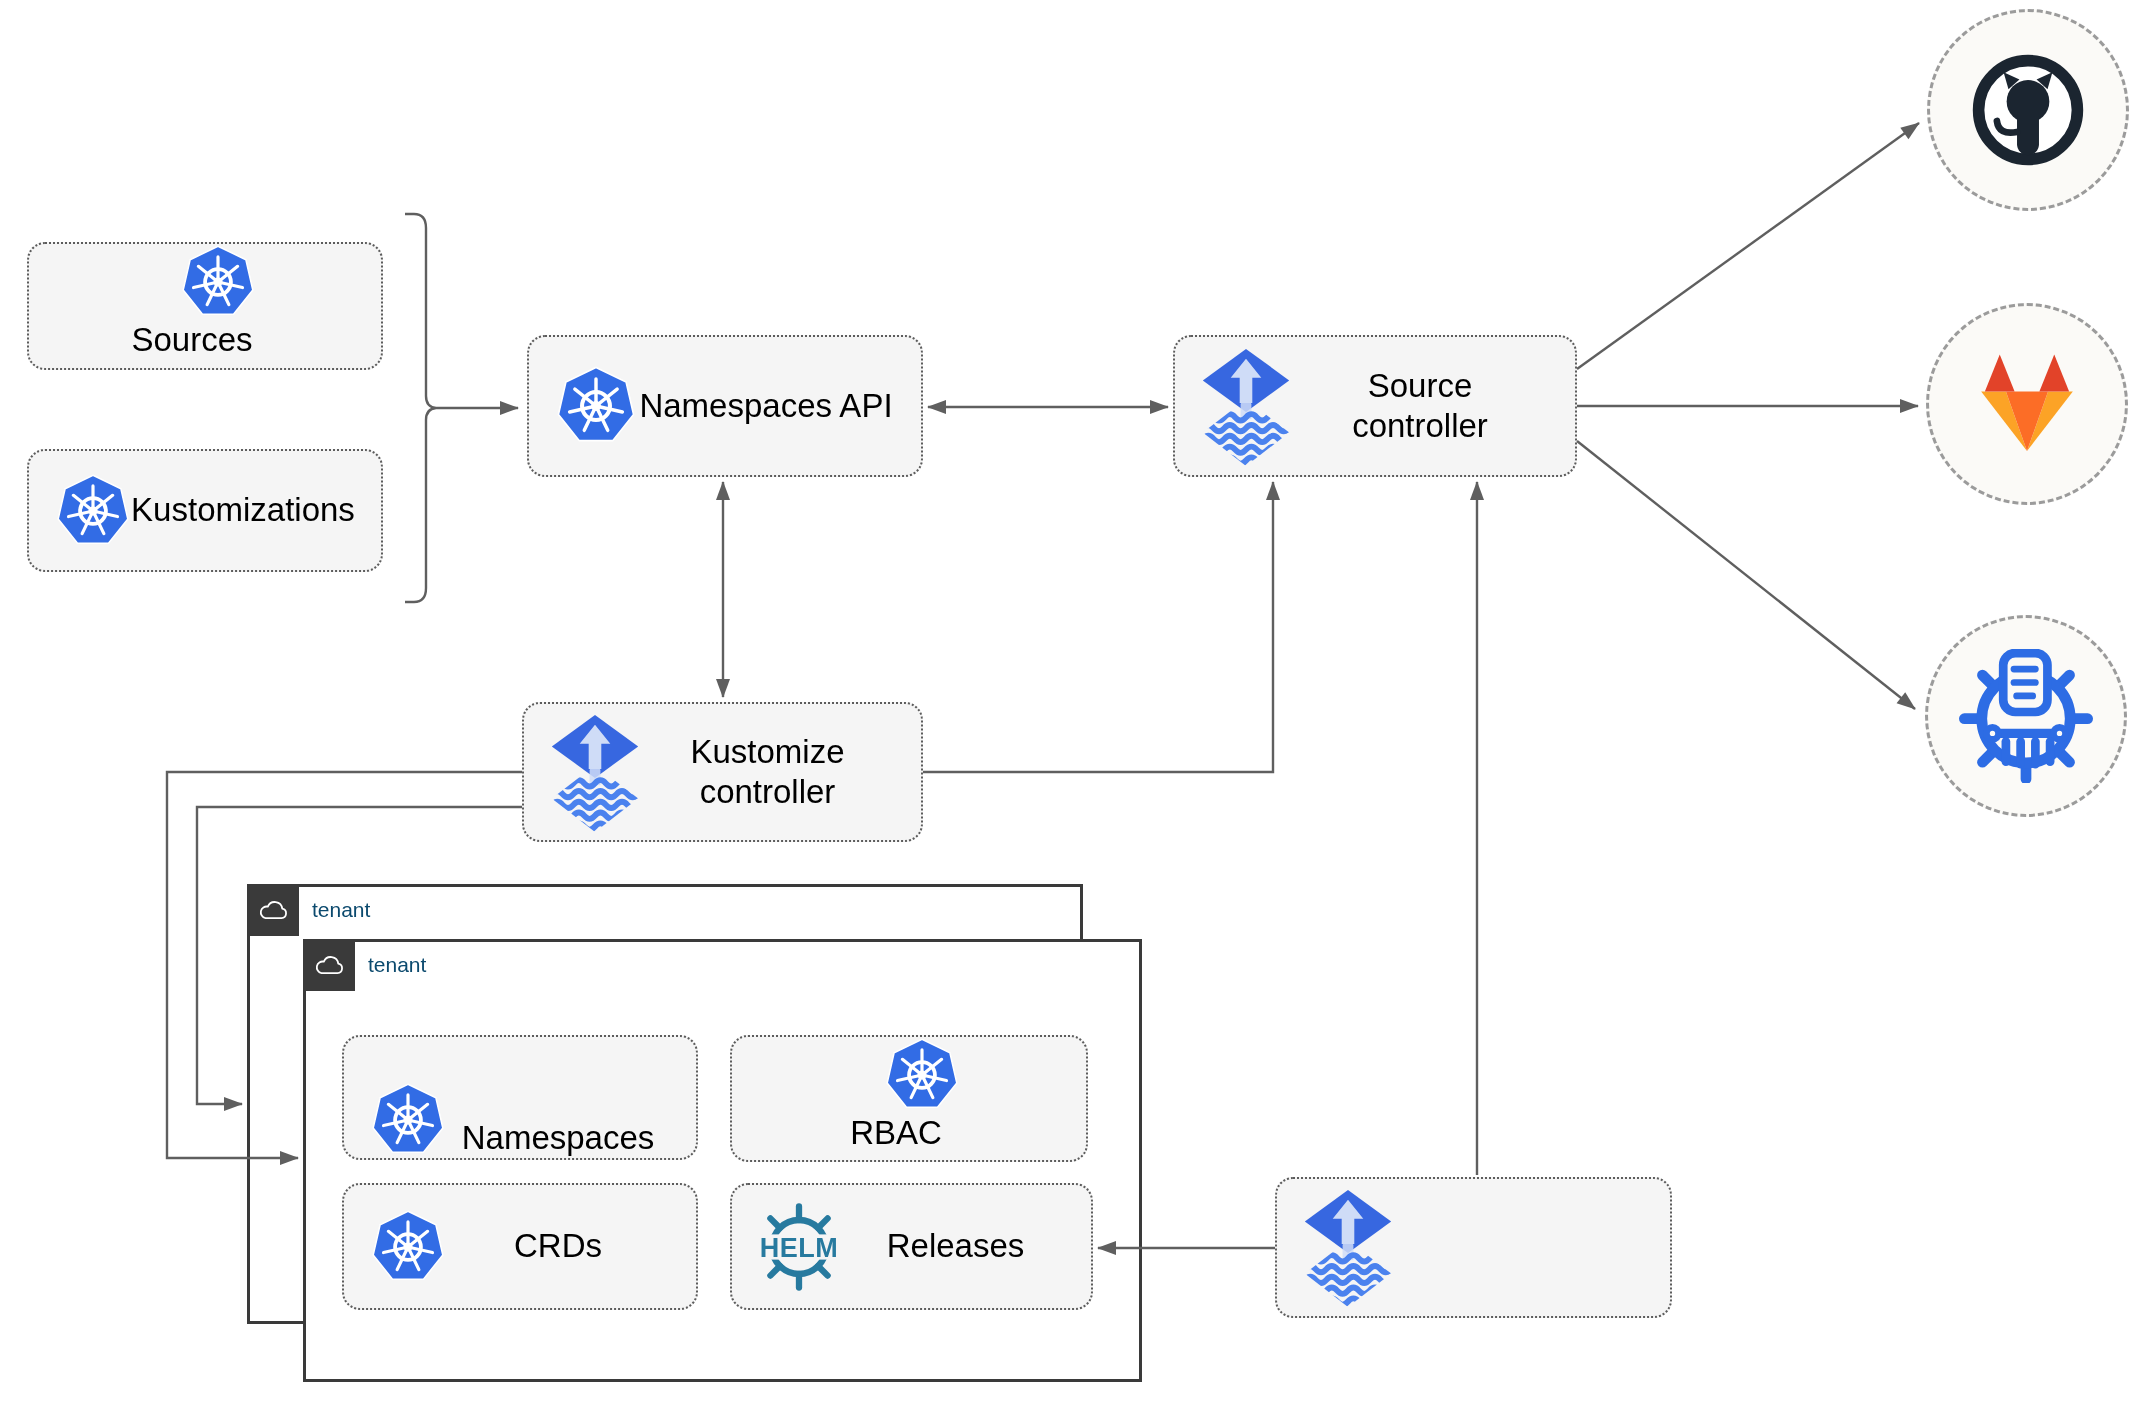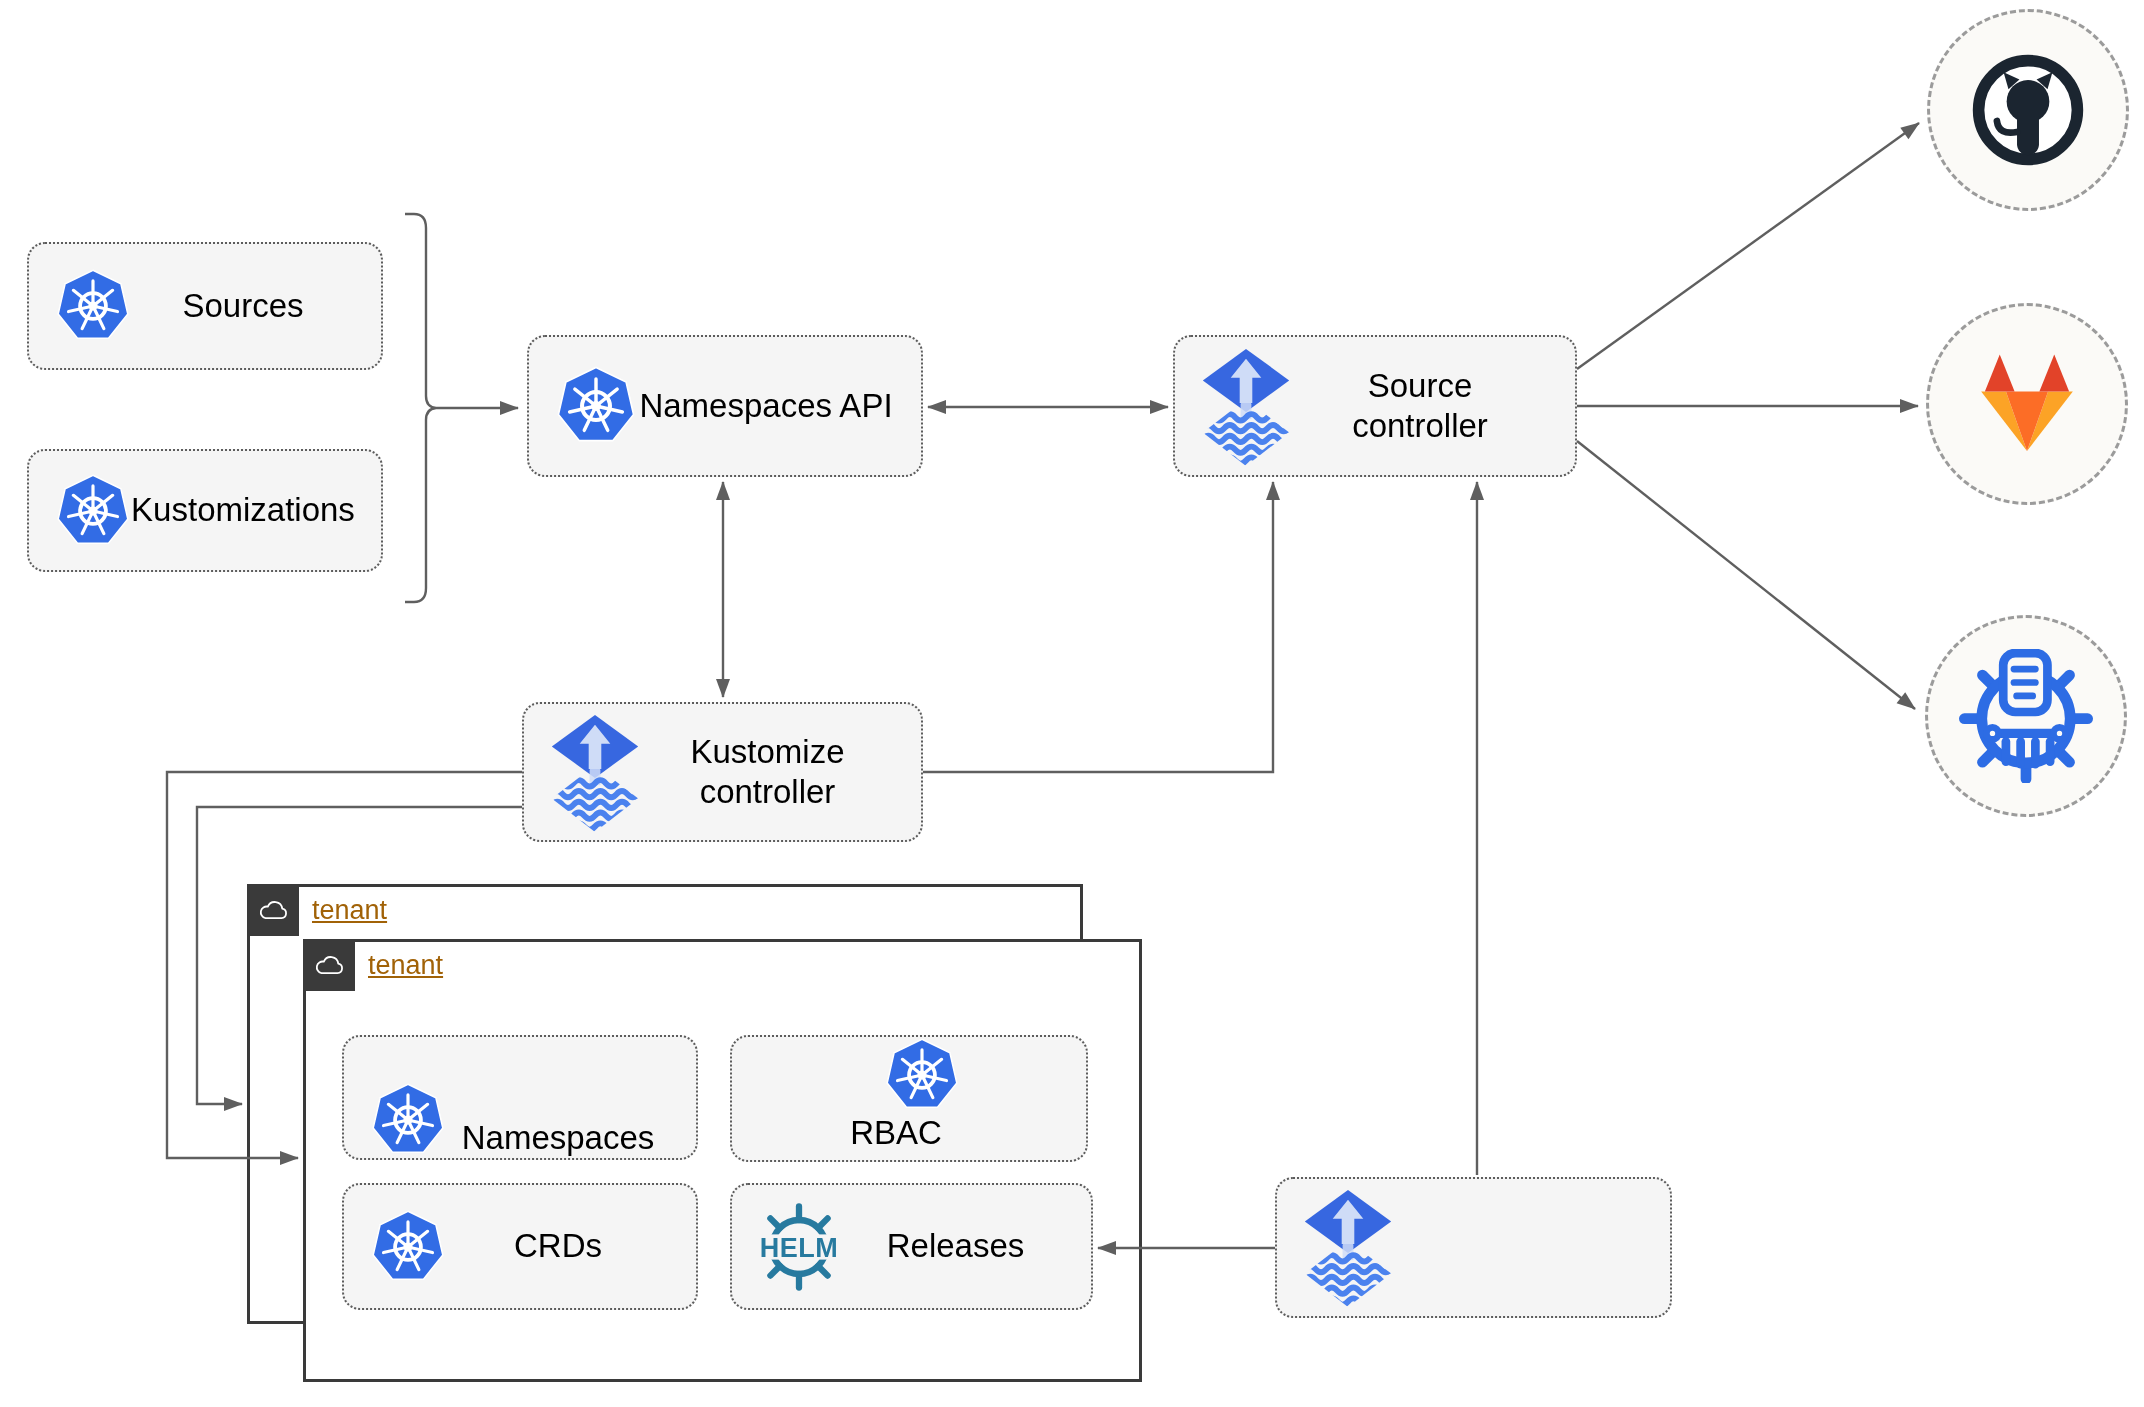--- a/index.html
+++ b/index.html
@@ -24,21 +24,21 @@
   .tenant{
     position:absolute;box-sizing:border-box;background:#ffffff;
     border:3px solid #3a3a3a;
   }
   .tenant .chip{
     position:absolute;left:-3px;top:-3px;width:52px;height:52px;background:#3a3a3a;
     display:flex;align-items:center;justify-content:center;
   }
   .tenant .tlabel{
     position:absolute;left:62px;top:-3px;height:52px;line-height:52px;
-    font-size:27px;color:#a16207;text-decoration:underline;
+    font-size:21px;color:#0c4a6e;
   }
   .t-outer{z-index:1;}
   .t-inner{z-index:2;}
   
   .endpoint{
     position:absolute;box-sizing:border-box;border-radius:50%;
     border:3px dashed #9b9b9b;background:#fbfaf7;
     display:flex;align-items:center;justify-content:center;z-index:3;
   }
   .lines{position:absolute;left:0;top:0;z-index:4;pointer-events:none;}
@@ -101,21 +101,21 @@
 
   <div class="tenant t-inner" style="left:303px;top:939px;width:839px;height:443px;">
     <div class="chip">
       <svg width="34" height="25">
           <use href="#sym-cloud" width="34" height="25"></use>
         </svg>
     </div>
     <div class="tlabel">tenant</div>
   </div>
 
-  <div class="node" style="left:27px;top:242px;width:356px;height:128px;">
+  <div class="node" style="left:27px;top:242px;width:356px;height:128px;flex-direction:column;">
     <svg class="ic" width="76" height="76">
         <use href="#sym-k8s" width="76" height="76"></use>
       </svg>
     <div class="lbl">Sources</div>
   </div>
 
   <div class="node" style="left:27px;top:449px;width:356px;height:123px;">
     <svg class="ic" width="76" height="76">
         <use href="#sym-k8s" width="76" height="76"></use>
       </svg>

